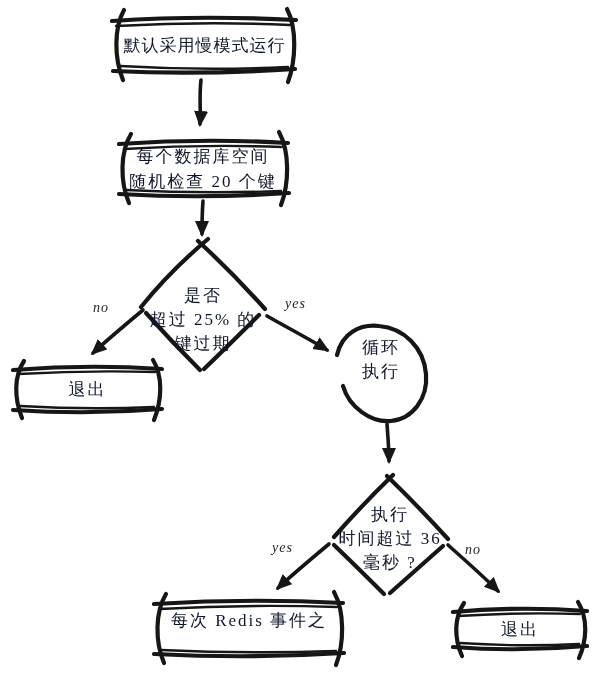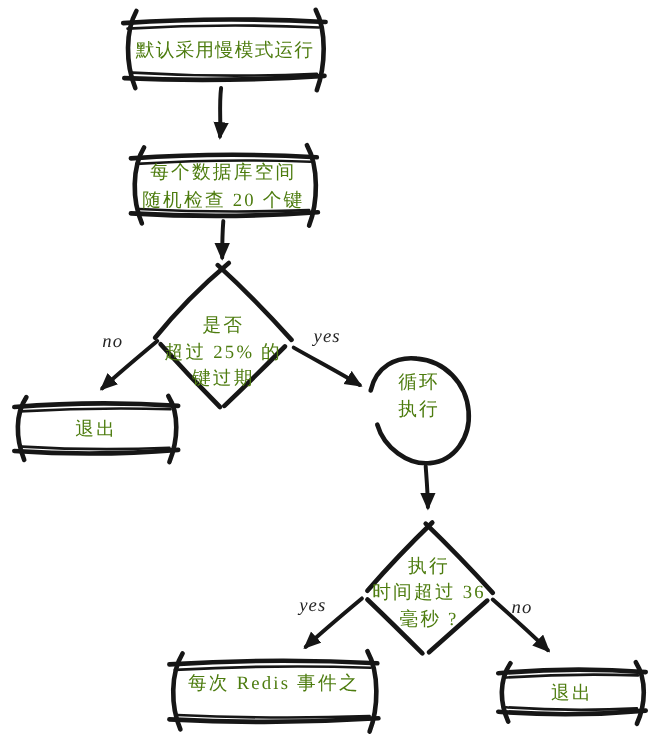--- a/index.html
+++ b/index.html
@@ -16,28 +16,28 @@
   svg.shapes path { fill: none; stroke: #161616; stroke-linecap: round; }
   svg.shapes path.s1 { stroke-width: 4.2; }
   svg.shapes path.s2 { stroke-width: 2.4; }
   svg.shapes path.arrow { stroke-width: 3.6; }
   .node-label {
     position: absolute;
     text-align: center;
     font-size: 17px;
     line-height: 24px;
     letter-spacing: 2px;
-    color: #4d7c0f;
+    color: #0f172a;
     white-space: nowrap;
   }
   .node-label div { white-space: nowrap; }
   .edge-label {
     position: absolute;
     font-style: italic;
-    font-size: 17px;
+    font-size: 14px;
     letter-spacing: 1px;
     color: #242424;
   }
 </style>
 </head>
 <body>
 
 <div class="page">
 
   <svg class="shapes" width="610" height="675" viewBox="0 0 610 675">

